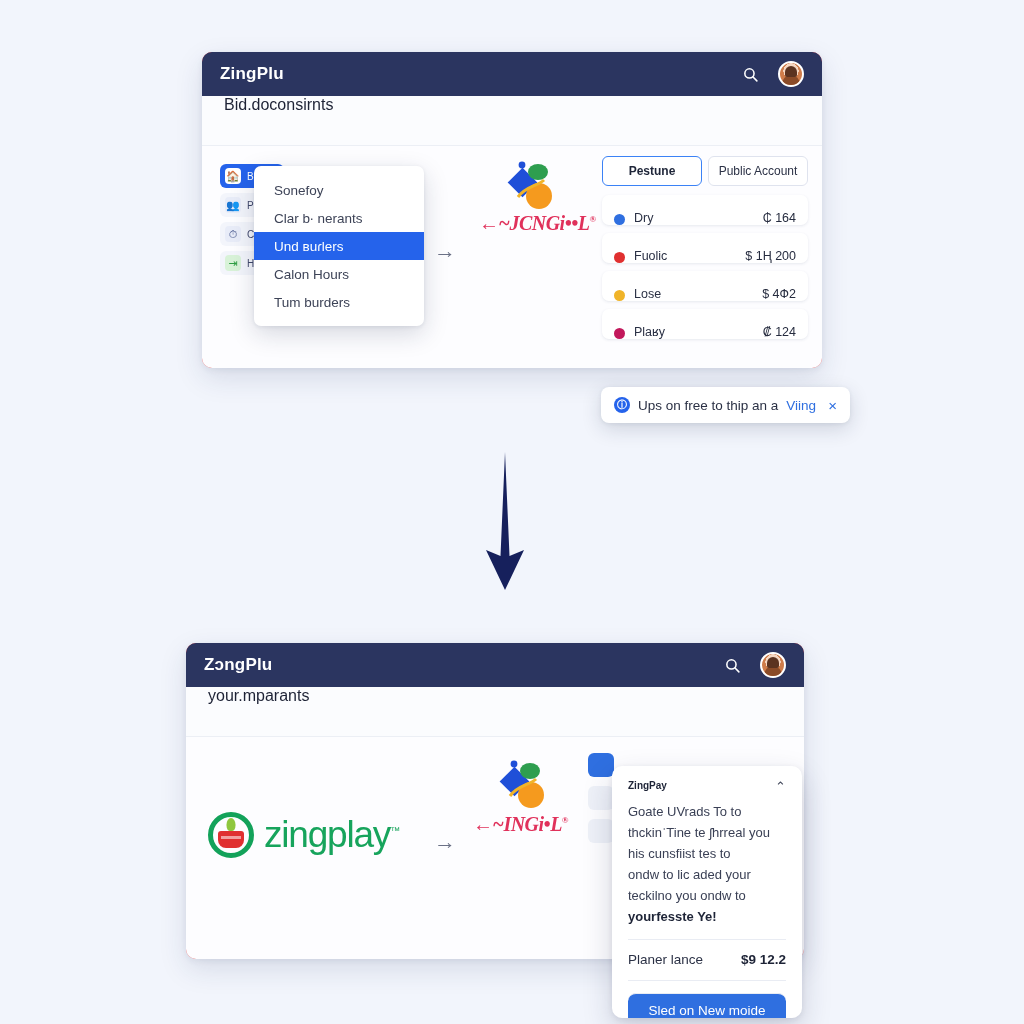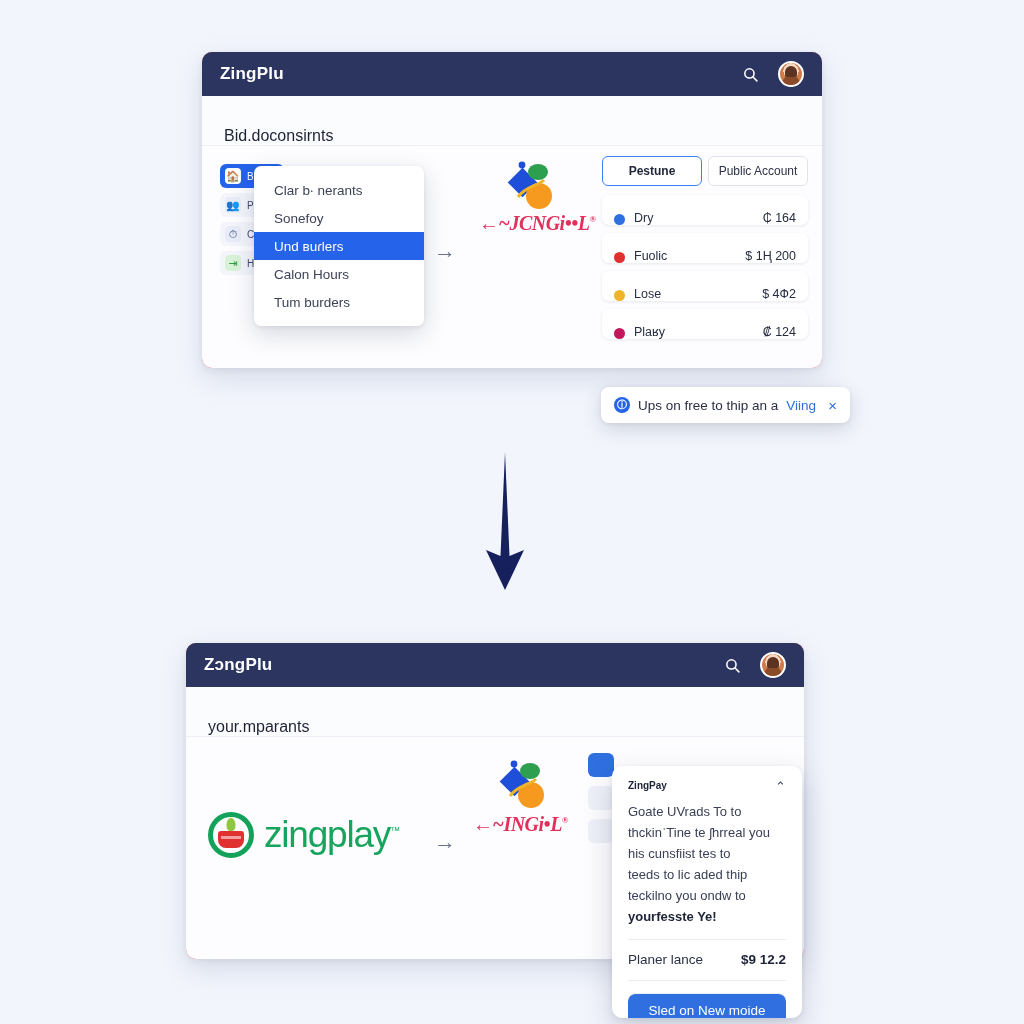--- a/index.html
+++ b/index.html
@@ -52,21 +52,21 @@
     width: 18px; height: 14px; transform: translateX(-50%);
     background: #8a4b28; border-radius: 9px 9px 0 0;
   }
   .avatar::before {
     content: ""; position: absolute; left: 50%; top: 14%;
     width: 12px; height: 11px; transform: translateX(-50%);
     background: #5b3320; border-radius: 6px 6px 2px 2px; z-index: 2;
   }
   .subheader {
     height: 50px;
-    display: flex; align-items: flex-end;
+    display: flex; align-items: flex-start;
     padding: 0 22px;
     background: #fbfcfe;
     border-bottom: 1px solid #eceff5;
     font-size: 16px;
     color: #1d2235;
   }
   .body-area { position: relative; background: #fdfdff; }
 
   
   .rail { position: absolute; left: 18px; top: 18px; width: 64px; }
@@ -279,24 +279,24 @@
           <span>C</span>
         </div>
         <div class="rail-item">
           <span class="rail-glyph" style="background:#d8f2d8;color:#2f9e44;">⇥</span>
           <span>H</span>
         </div>
       </div>
 
       <div class="menu" style="left:52px; top:20px; width:170px;">
         <div class="menu-item">
+          <span>Sonefoy</span>
+        </div>
+        <div class="menu-item">
           <span>Clar b∙ nerants</span>
-        </div>
-        <div class="menu-item">
-          <span>Sonefoy</span>
         </div>
         <div class="menu-item selected">
           <span>Und вuɾlers</span>
         </div>
         <div class="menu-item">
           <span>Calon Hours</span>
         </div>
         <div class="menu-item">
           <span>Tum burders</span>
         </div>
@@ -426,21 +426,21 @@
 
   <div class="popover" style="left:612px; top:766px; width:190px; height:252px;">
     <div class="pop-head">
       <span class="pop-title">ZingPay</span>
       <span class="pop-chevron">⌃</span>
     </div>
     <div class="pop-body">
       <div>Goate UVrads To to</div>
       <div>thckinˈTine te ʃhrreal you</div>
       <div>his cunsfiist tes to</div>
-      <div>teeds to lic aded thip</div>
+      <div>ondw to lic aded your</div>
       <div>teckilno you ondw to</div>
       <div style="font-weight:bold;color:#1d2336;">yourfesste Ye!</div>
     </div>
     <div class="pop-divider"></div>
     <div class="pop-balance">
       <span>Planer lance</span>
       <span class="amt">$9 12.2</span>
     </div>
     <div class="pop-cta-wrap">
       <div class="pop-cta">

